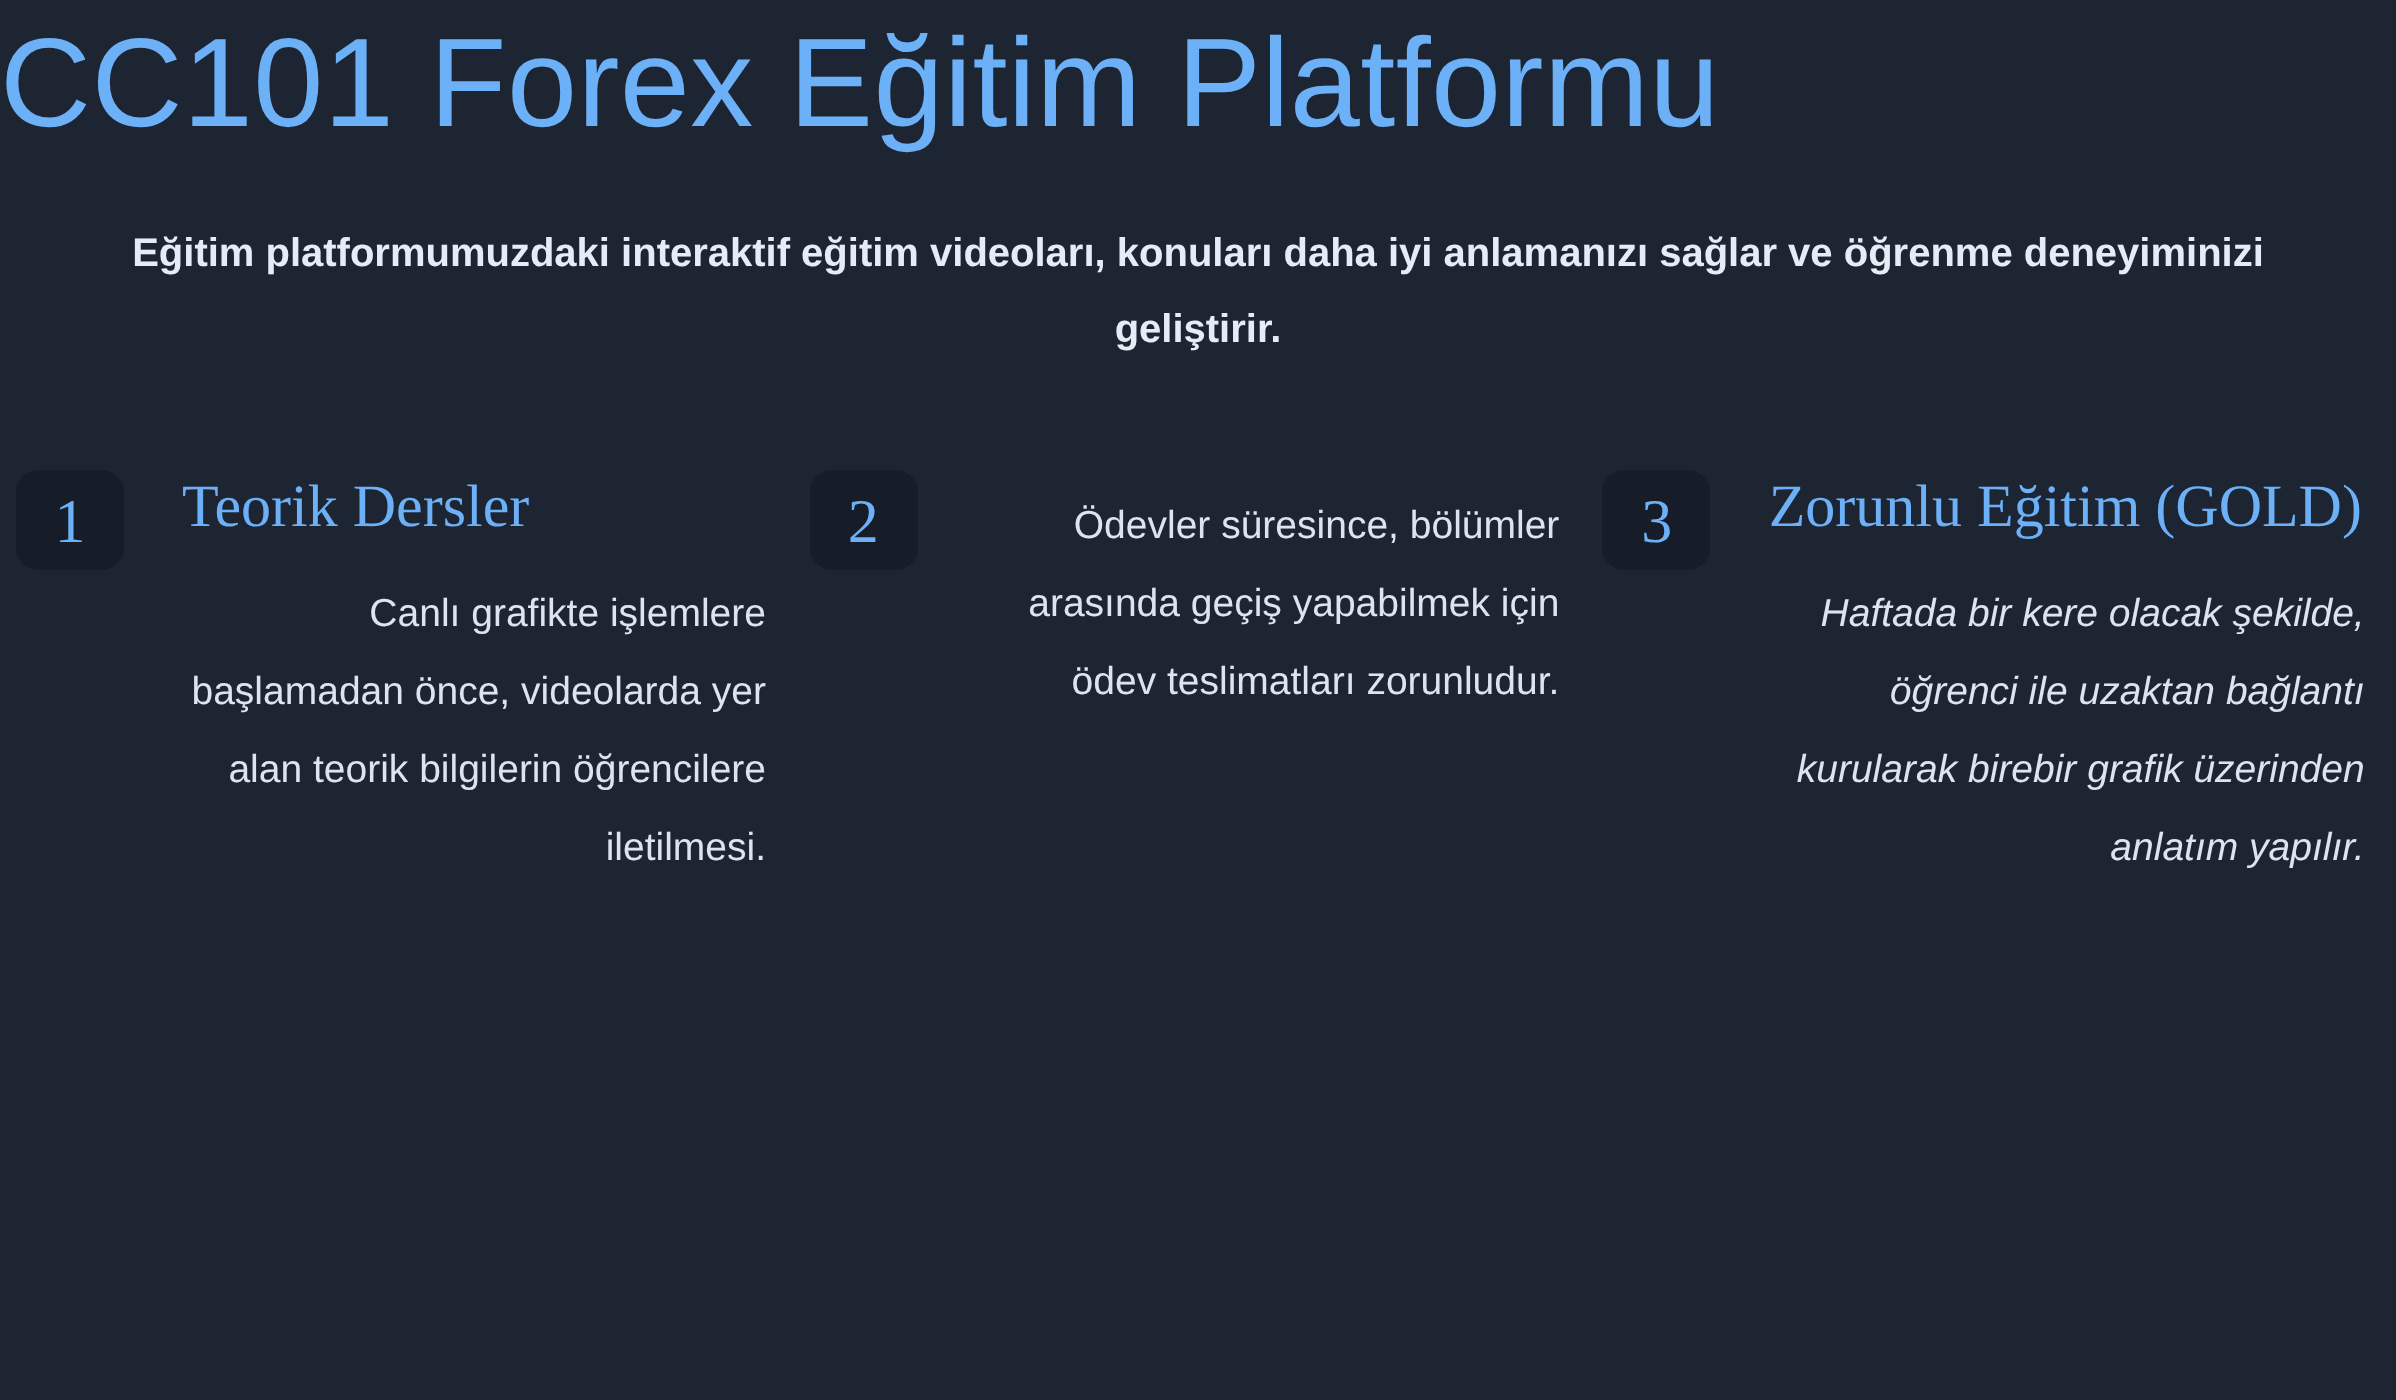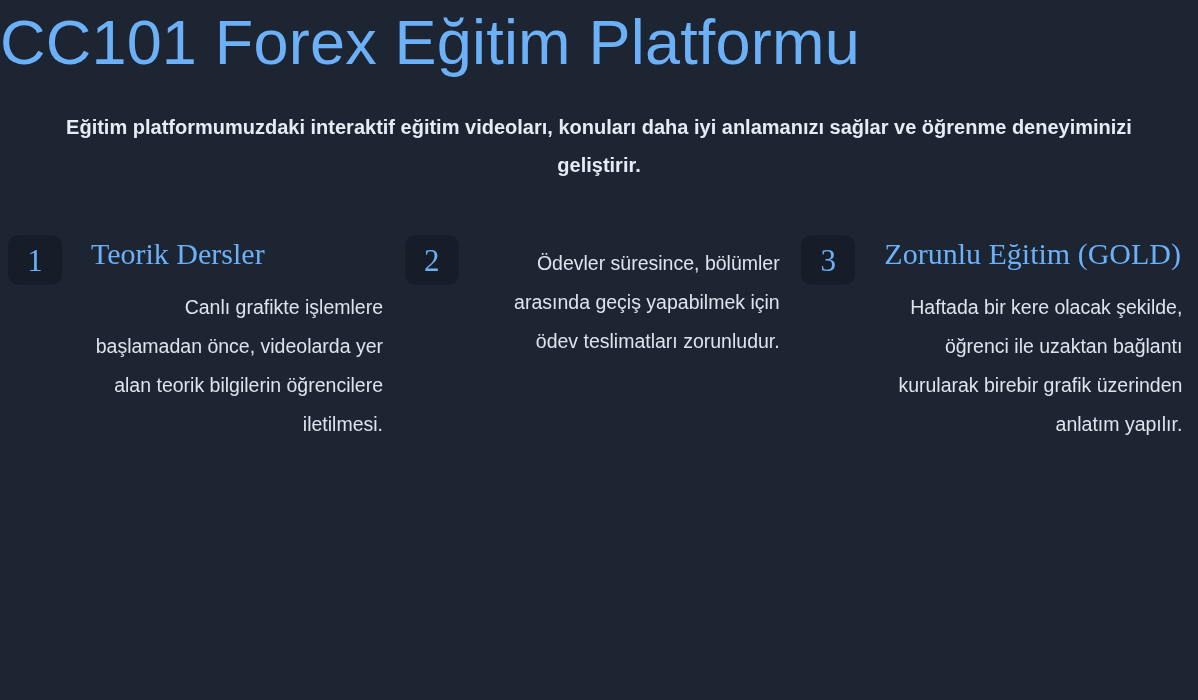--- a/index.html
+++ b/index.html
@@ -100,20 +100,21 @@
     font-family: "Liberation Sans", sans-serif;
     font-size: 19.5px;
     font-weight: 400;
     line-height: 39px;
     color: #dde4ee;
     max-width: 296px;
     text-align: right;
   }
   .step--wide .step-text {
     max-width: 302px;
+    font-style: italic;
   }
 </style>
 </head>
 <body>
 
 <div class="page">
 
   <section class="hero">
     <h1 class="hero-title">CC101 Forex Eğitim Platformu</h1>
     <p class="hero-subtitle">Eğitim platformumuzdaki interaktif eğitim videoları, konuları daha iyi anlamanızı sağlar ve öğrenme deneyiminizi geliştirir.</p>

